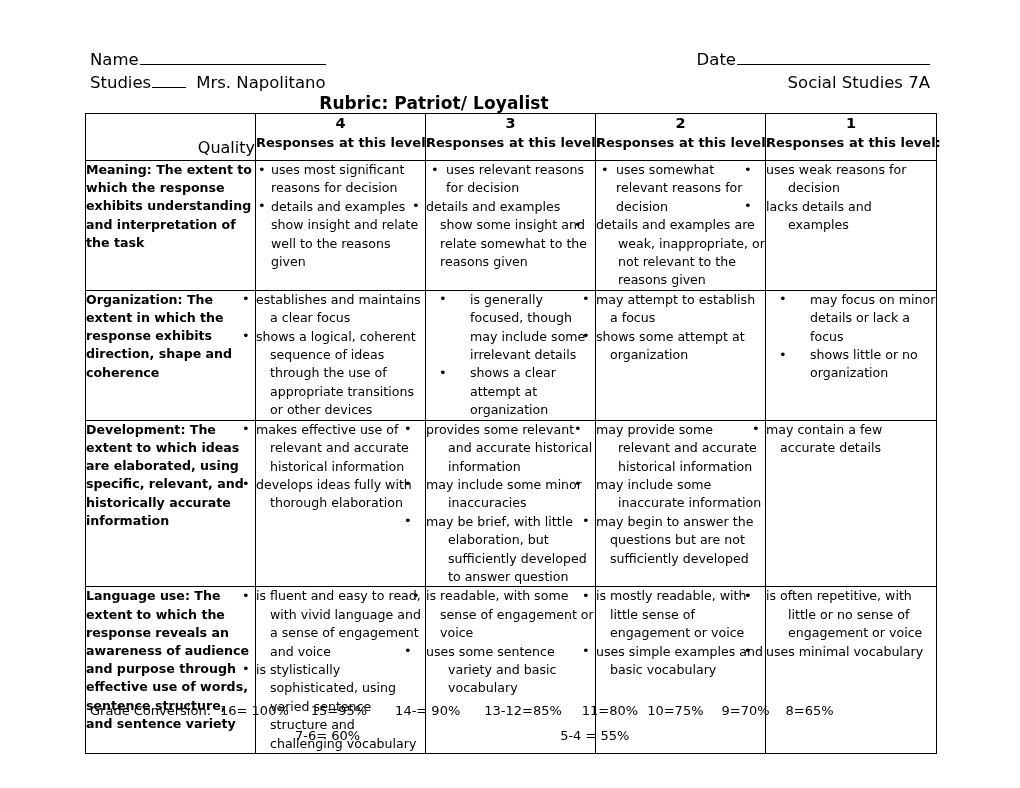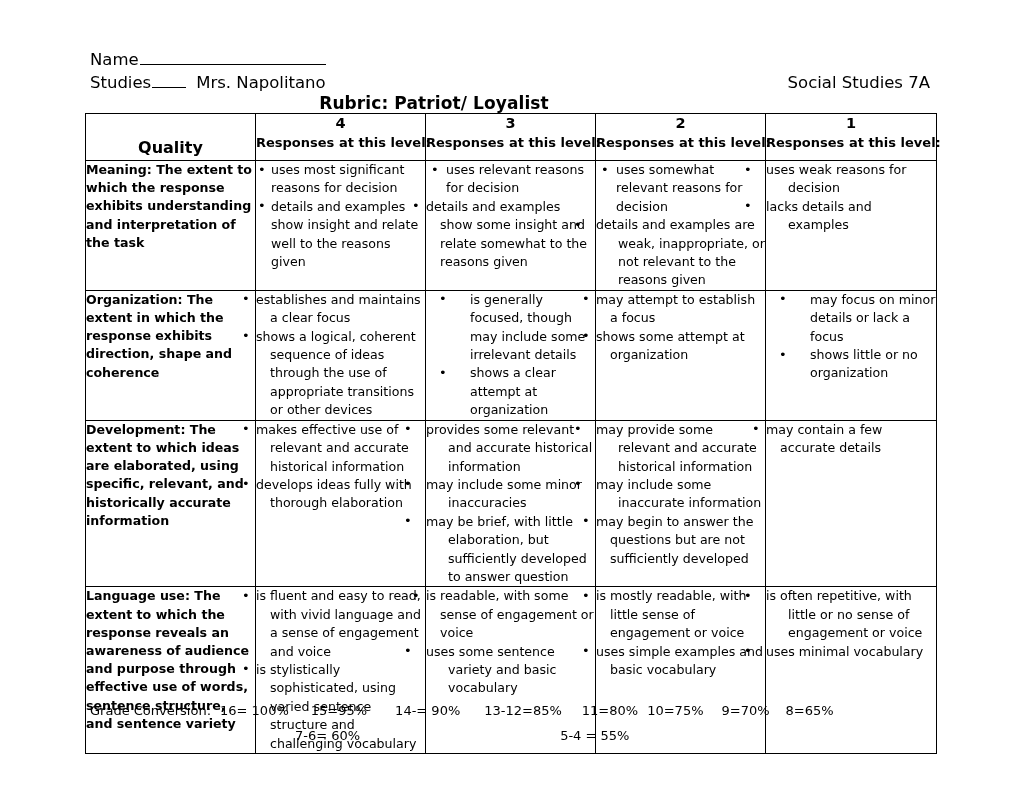--- a/index.html
+++ b/index.html
@@ -80,23 +80,23 @@
 
   
   .th-quality {
     height: 47px;
     position: relative;
   }
   .th-quality .qlabel {
     position: absolute;
     left: 0; right: 0;
     bottom: 3px;
-    text-align: center;
+    text-align: right;
     font-size: 16px;
-    font-weight: bold;
+    font-weight: normal;
   }
   .th-lvl {
     height: 47px;
     text-align: center;
     font-weight: bold;
     padding: 2px 2px 0 2px;
   }
   .th-lvl .num {
     font-size: 14.5px;
     line-height: 19px;
@@ -182,20 +182,24 @@
 </head>
 <body>
 
 <div class="page">
 
   <div class="hdr">
     <div class="hdr-row">
       <span class="hdr-left">
         <span>Name</span>
         <span class="blank-line blank-name"></span>
+      </span>
+      <span class="hdr-right">
+        <span>Date</span>
+        <span class="blank-line blank-date"></span>
       </span>
     </div>
     <div class="hdr-row">
       <span class="hdr-left">
         <span>Studies</span>
         <span class="blank-line blank-period"></span>
         <span class="hdr-gap"></span>
         <span>Mrs. Napolitano</span>
       </span>
       <span class="hdr-right">

